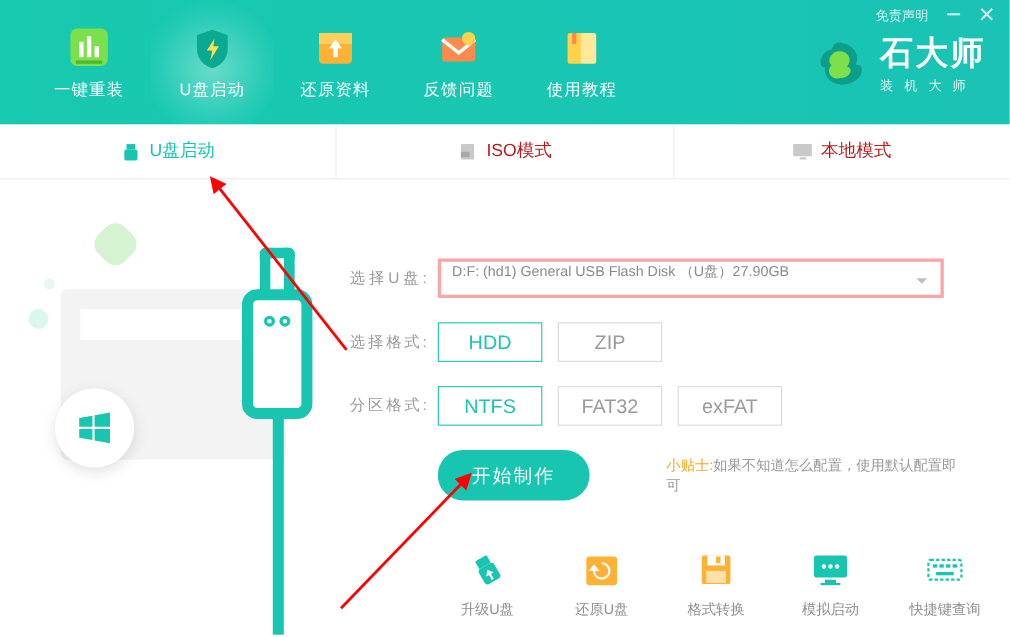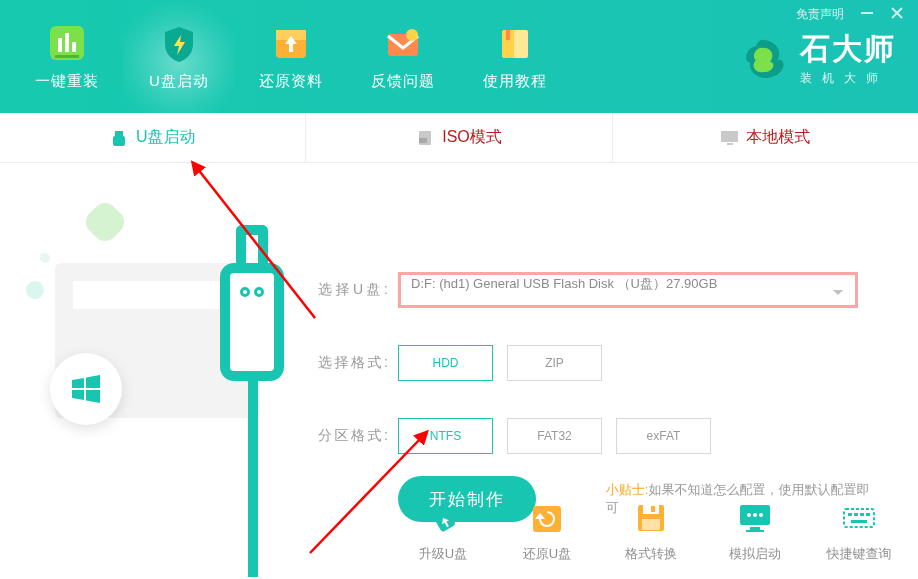--- a/index.html
+++ b/index.html
@@ -1,20 +1,20 @@
 <!DOCTYPE html>
 <html><head>
 <meta charset="utf-8">
 <style>
   * { box-sizing: border-box; margin: 0; padding: 0; font-family: "Microsoft YaHei", sans-serif; }
   body { width: 918px; height: 579px; background: #fff; position: relative; overflow: hidden; }
 
   
   .header { height: 113px; background: linear-gradient(90deg,#17c9af 0%,#19c6b2 55%,#1ac3b5 100%); display: flex; align-items: stretch; position: relative; }
-  .nav { display: flex; height: 100%; padding-left: 11px; }
+  .nav { display: flex; height: 100%; padding-left: 25px; }
   .nav-item { width: 112px; display: flex; flex-direction: column; align-items: center; justify-content: center; color: #fff; font-size: 15px; cursor: pointer; position: relative; }
   .nav-item.active { background: radial-gradient(circle at 50% 55%, rgba(255,255,255,.35), rgba(255,255,255,.08) 55%, rgba(255,255,255,0) 75%); }
   .nav-icon { width: 42px; height: 42px; margin-bottom: 8px; display:flex; align-items:center; justify-content:center; }
   .nav-label { font-size: 15px; letter-spacing: 1px; }
 
   .header-right { position: absolute; right: 14px; top: 6px; display: flex; gap: 16px; color: #d2f5ef; font-size: 12px; }
   .win-ctrl { width: 14px; height: 14px; display:flex; align-items:center; justify-content:center; color:#d2f5ef; font-size:14px; cursor:pointer; }
   .brand { position:absolute; right:22px; top:34px; display:flex; align-items:center; gap:12px; }
   .brand-text { color:#fff; }
   .brand-title { font-size:30px; font-weight:700; letter-spacing:2px; line-height:1; }
@@ -24,26 +24,26 @@
   .tabs { display:flex; height:50px; border-bottom:1px solid #ececec; }
   .tab { flex:1; display:flex; align-items:center; justify-content:center; gap:8px; font-size:16px; cursor:pointer; position:relative; }
   .tab:first-child { color:#18c5b1; }
   .tab:not(:first-child) { color:#b91c1c; border-left:1px solid #ececec; }
   .tab-icon { width:18px; height:18px; display:inline-flex; align-items:center; justify-content:center; }
 
   
   .main { position:relative; height:calc(579px - 113px - 50px); }
   .left-ill { position:absolute; left:0; top:0; width:310px; height:100%; }
   .form { position:absolute; left:318px; top:72px; width:560px; }
-  .row { display:flex; align-items:center; margin-bottom:22px;margin-top:37px; }
+  .row { display:flex; align-items:center; margin-bottom:22px; }
   .row-label { width:70px; color:#9a9a9a; font-size:14px; text-align:justify; text-align-last:justify; }
   .udisk-select { margin-left:10px; flex:1; max-width:460px; height:36px; border:3px solid #fca5a5; display:flex; align-items:flex-start; padding:0 10px; color:#8a8a8a; font-family:SimSun,monospace; font-size:13px; position:relative; cursor:pointer; }
   .udisk-select::after { content:''; position:absolute; right:12px; top:15px; border:5px solid transparent; border-top-color:#bfbfbf; }
   .btn-group { display:flex; gap:14px; margin-left:10px; }
-  .opt { width:95px; height:36px; border:1px solid #d9d9d9; color:#9a9a9a; display:flex; align-items:center; justify-content:center; font-size:12px; cursor:pointer; background:#fff; }
+  .opt { width:95px; height:36px; border:1px solid #d9d9d9; color:#9a9a9a; display:flex; align-items:center; justify-content:center; font-size:18px; cursor:pointer; background:#fff; }
   .opt.sel { border-color:#19c6b2; color:#19c6b2; }
   .start-row { display:flex; align-items:center; margin-top:16px; margin-left:80px; gap:30px; }
   .start-btn { width:140px; height:46px; background:#18c5b1; color:#fff; border:none; border-radius:23px; font-size:17px; letter-spacing:2px; cursor:pointer; }
   .tip { font-size:13px; color:#9a9a9a;margin-left:40px; }
   .tip b { color:#f5a623; font-weight:normal; }
 
   
   .tools { position:absolute; bottom:16px; right:20px; display:flex; gap:26px; }
   .tool { width:78px; display:flex; flex-direction:column; align-items:center; gap:9px; color:#8f8f8f; font-size:13px; cursor:pointer; }
   .tool-icon { width:36px; height:36px; display:flex; align-items:center; justify-content:center; }

